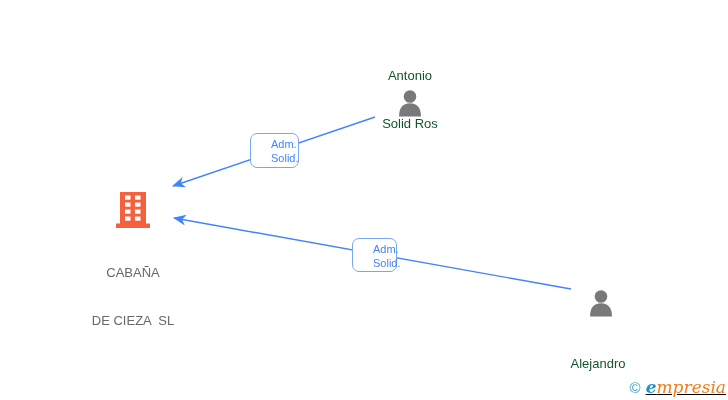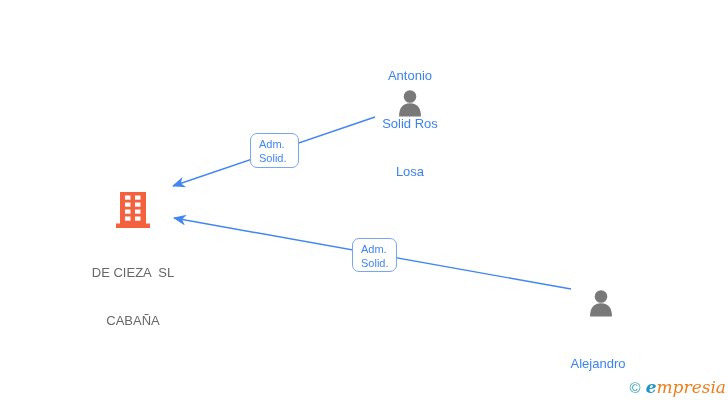--- a/index.html
+++ b/index.html
@@ -18,55 +18,56 @@
     z-index: 1;
   }
   .node-label {
     position: absolute;
     z-index: 2;
     text-align: center;
     font-size: 13px;
     line-height: 16px;
     white-space: pre;
   }
-  .person-label { color: #3b82f6; }
+  .person-label { color: #14532d; }
   .company-label { color: #686868; }
   .person-icon-box { position: absolute; z-index: 2; }
   .company-icon-box { position: absolute; z-index: 2; }
   .edge-label {
     position: absolute;
     z-index: 3;
     box-sizing: border-box;
     background: #ffffff;
     border: 1px solid #79a6f0;
     border-radius: 7px;
     color: #4285f4;
     font-size: 11px;
     line-height: 14px;
-    padding: 3px 4px 2px 8px;
+    padding: 3px 4px 2px 20px;
   }
   .watermark {
     position: absolute;
     right: 2px;
     bottom: 4px;
     z-index: 4;
     display: flex;
     align-items: center;
     gap: 5px;
   }
   .wm-copy {
     color: #359fba;
     font-size: 15px;
     line-height: 15px;
   }
   .wm-brand {
     font-family: "DejaVu Serif", serif;
     font-style: italic;
     font-size: 17px;
     line-height: 18px;
+    text-decoration: underline;
   }
   .wm-e { color: #2093c6; font-weight: bold; }
   .wm-rest { color: #ee7d1b; }
 </style>
 </head>
 <body>
 
 <div class="stage">
 
   <svg class="edges-svg" viewBox="0 0 728 400" xmlns="http://www.w3.org/2000/svg">
@@ -75,21 +76,20 @@
         <path d="M0 0 L13 5.5 L0 11 L3.8 5.5 Z" fill="#4285f4"></path>
       </marker>
     </defs>
     <line x1="375" y1="117" x2="173" y2="186" stroke="#4285f4" stroke-width="1.4" marker-end="url(#arrowhead)"></line>
     <line x1="571" y1="289" x2="174" y2="218" stroke="#4285f4" stroke-width="1.4" marker-end="url(#arrowhead)"></line>
   </svg>
 
   <div class="node-label person-label" style="left:350px; top:36px; width:120px;">
     <div>Antonio</div>
     <div>Solid Ros</div>
-    <div>Losa</div>
   </div>
   <div class="person-icon-box" style="left:396px; top:89px; width:28px; height:28px;">
     <svg width="28" height="28" viewBox="0 0 24 24">
       <circle cx="12" cy="6.4" r="5.4" fill="#797979"></circle>
       <path d="M12 12.2 C5.6 12.2 2.6 16.4 2.6 23.5 L21.4 23.5 C21.4 16.4 18.4 12.2 12 12.2 Z" fill="#797979"></path>
     </svg>
   </div>
 
   <div class="company-icon-box" style="left:116px; top:192px; width:34px; height:36px;">
     <svg width="34" height="36" viewBox="0 0 34 36">
@@ -99,22 +99,22 @@
       <rect x="19" y="3.5" width="5.5" height="4.2" fill="#ffffff"></rect>
       <rect x="9" y="10.5" width="5.5" height="4.2" fill="#ffffff"></rect>
       <rect x="19" y="10.5" width="5.5" height="4.2" fill="#ffffff"></rect>
       <rect x="9" y="17.5" width="5.5" height="4.2" fill="#ffffff"></rect>
       <rect x="19" y="17.5" width="5.5" height="4.2" fill="#ffffff"></rect>
       <rect x="9" y="24.5" width="5.5" height="4.2" fill="#ffffff"></rect>
       <rect x="19" y="24.5" width="5.5" height="4.2" fill="#ffffff"></rect>
     </svg>
   </div>
   <div class="node-label company-label" style="left:73px; top:233px; width:120px;">
+    <div>CABAÑA</div>
     <div>DE CIEZA  SL</div>
-    <div>CABAÑA</div>
   </div>
 
   <div class="person-icon-box" style="left:587px; top:289px; width:28px; height:28px;">
     <svg width="28" height="28" viewBox="0 0 24 24">
       <circle cx="12" cy="6.4" r="5.4" fill="#797979"></circle>
       <path d="M12 12.2 C5.6 12.2 2.6 16.4 2.6 23.5 L21.4 23.5 C21.4 16.4 18.4 12.2 12 12.2 Z" fill="#797979"></path>
     </svg>
   </div>
   <div class="node-label person-label" style="left:538px; top:324px; width:120px;">
     <div>Alejandro</div>

